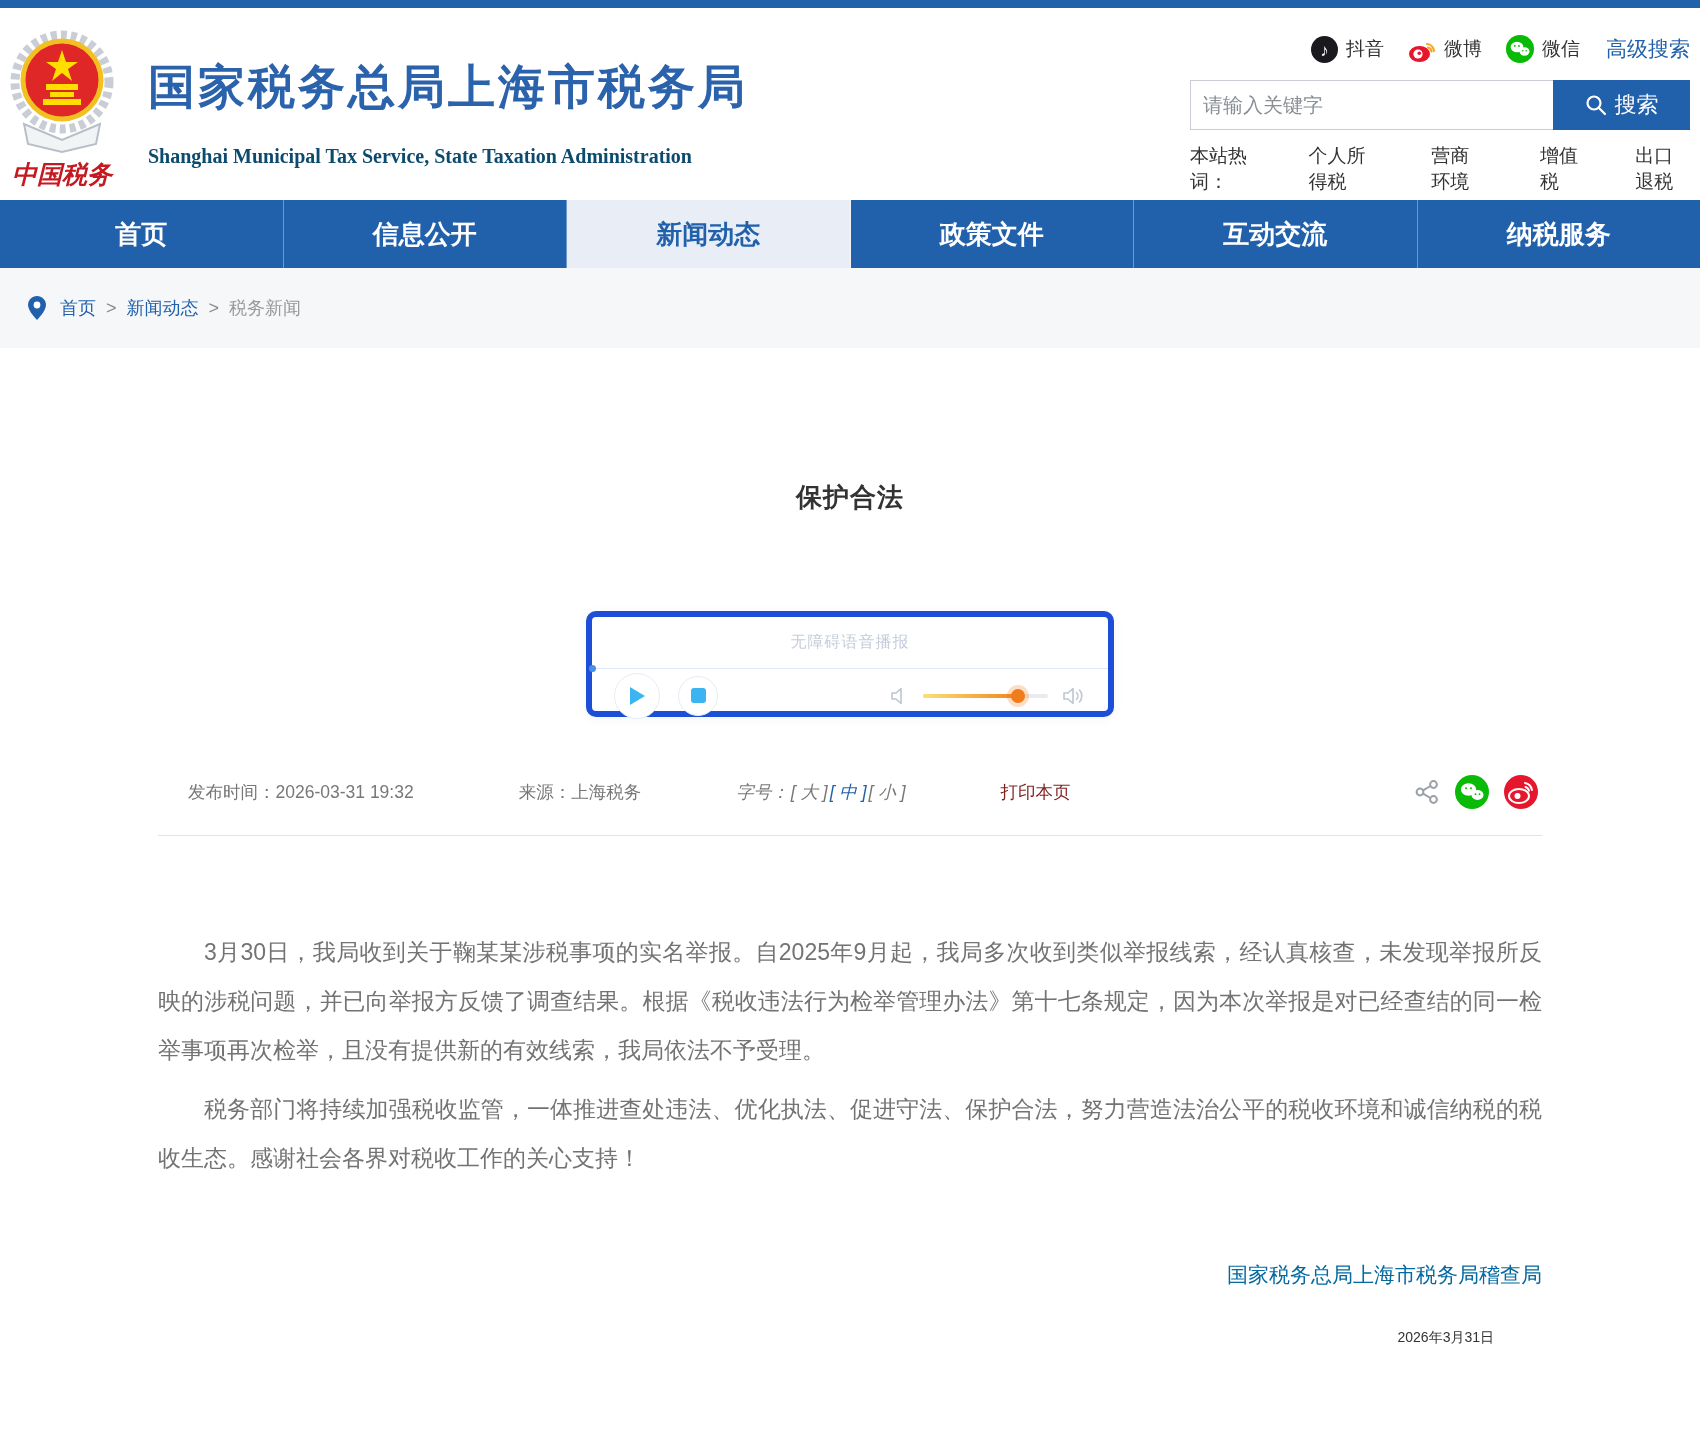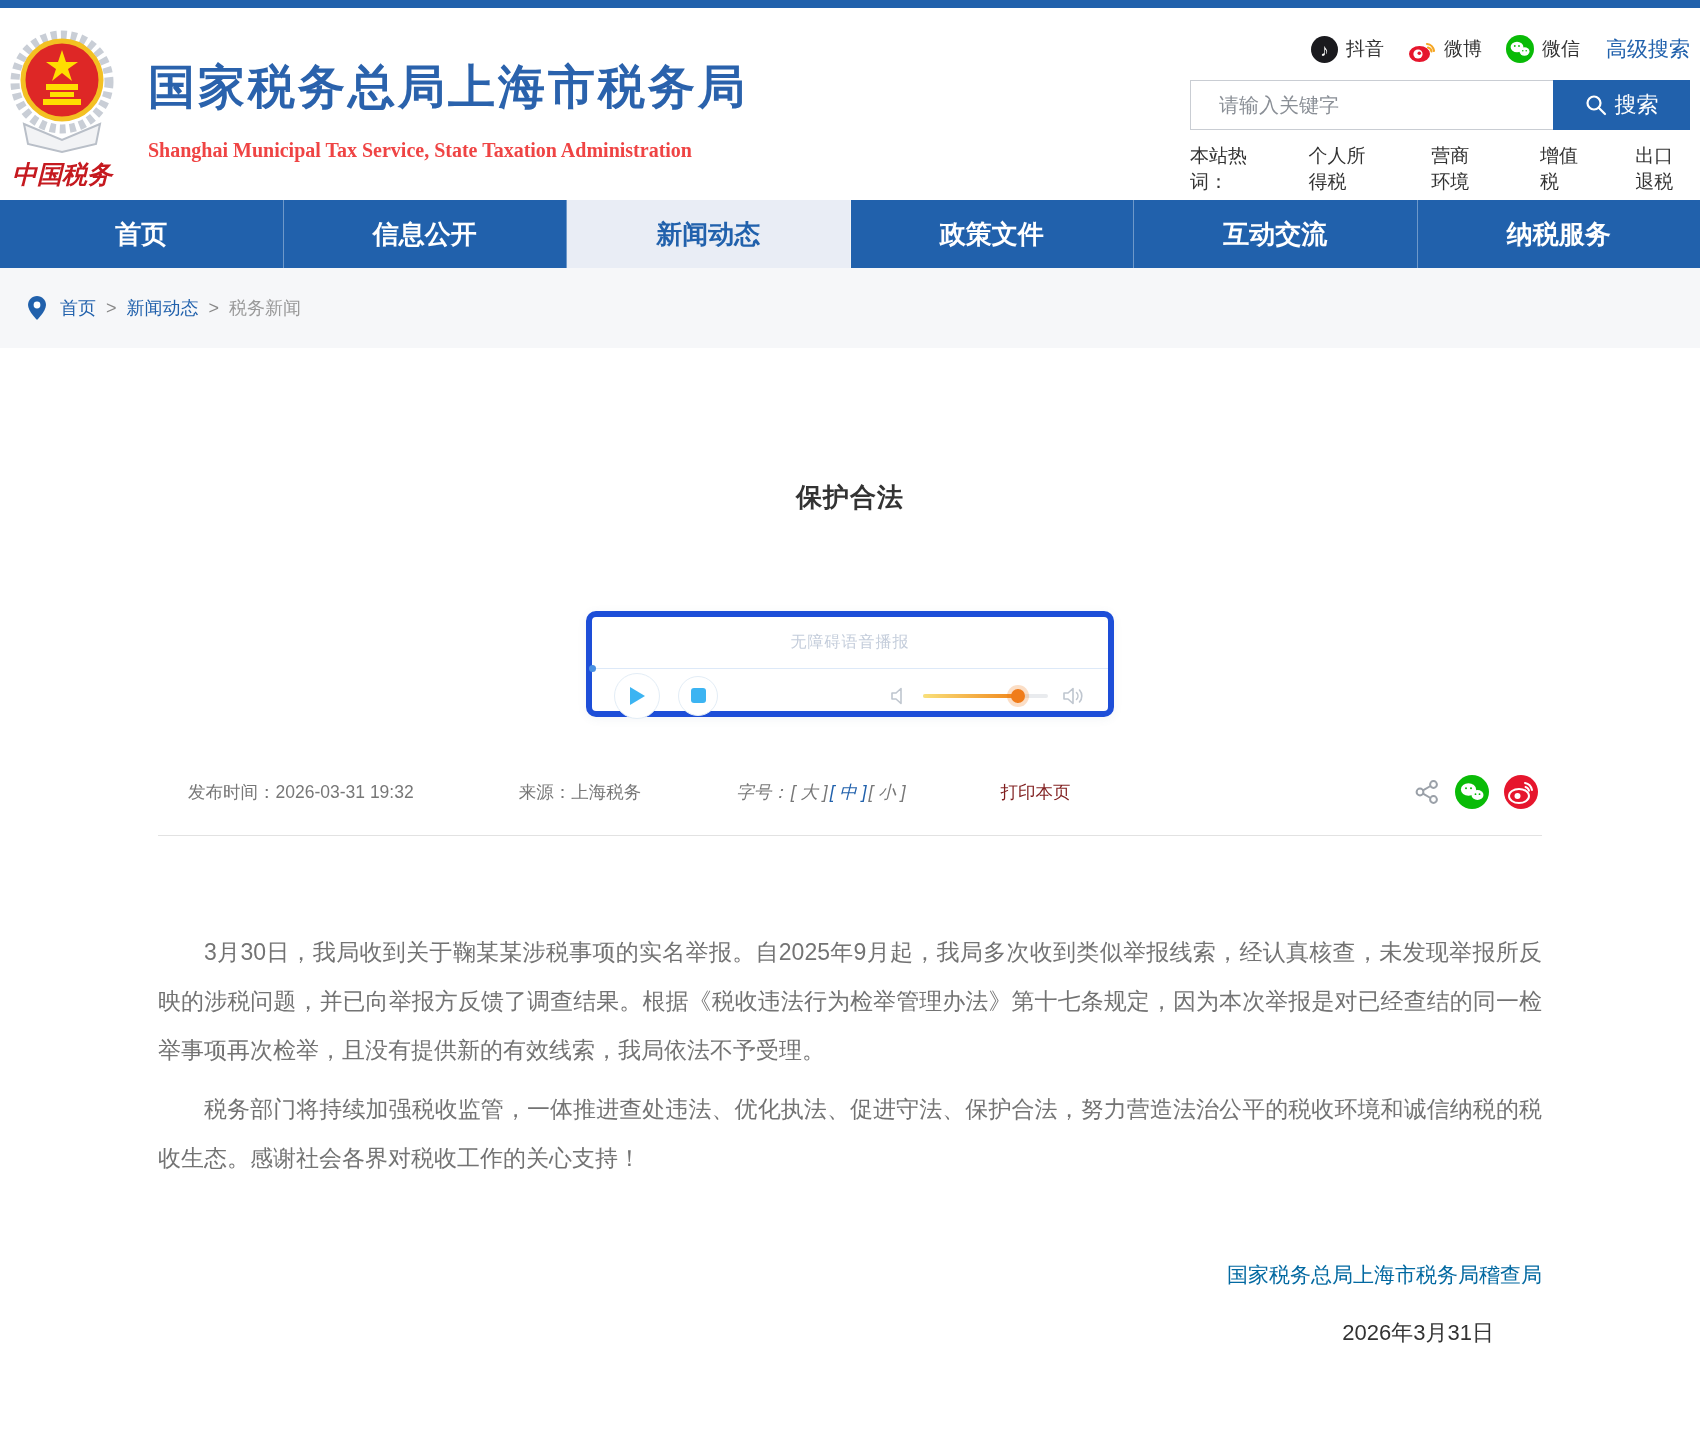--- a/index.html
+++ b/index.html
@@ -8,31 +8,31 @@
     font-family:"Liberation Sans","DejaVu Sans",sans-serif;
     color:#333; overflow:hidden; position:relative;
   }
   .top-strip { height:8px; background:#2161ac; }
 
   
   .site-header { position:relative; height:192px; background:#fff; }
   .logo-block { position:absolute; left:10px; top:12px; width:104px; height:172px; }
   .title-block { position:absolute; left:148px; top:48px; }
   .site-title { font-size:47px; font-weight:bold; color:#2a62ac; letter-spacing:3px; }
-  .site-subtitle { margin-top:20px; font-size:20px; font-weight:bold; color:#ef4444;
+  .site-subtitle { margin-top:26px; font-size:20px; font-weight:bold; color:#0c4a6e;
     font-family:"Liberation Serif","DejaVu Serif",serif; }
 
   .header-right { position:absolute; right:10px; top:24px; width:500px; }
   .social-row { display:flex; align-items:center; justify-content:flex-end; gap:10px; height:34px; }
   .social-item { display:flex; align-items:center; gap:8px; margin-left:14px; cursor:pointer; }
   .social-item span.lbl { font-size:19px; color:#333; }
   .adv-search { font-size:21px; color:#2161ac; margin-left:16px; cursor:pointer; }
   .search-row { display:flex; margin-top:14px; height:50px; }
   .search-input { flex:1; border:1px solid #c9cdd3; border-right:none; font-size:20px;
-    padding:0 28px; color:#333; outline:none; }
+    padding:0 12px; color:#333; outline:none; }
   .search-input::placeholder { color:#8a8f96; }
   .search-btn { width:137px; background:#2161ac; color:#fff; font-size:22px; border:none;
     display:flex; align-items:center; justify-content:center; gap:8px; cursor:pointer; }
   .hotwords-row { display:flex; align-items:center; margin-top:13px; font-size:19px; color:#333; }
   .hotwords-row .hw-label { margin-right:14px; }
   .hotwords-row a { color:#333; text-decoration:none; margin-right:18px; cursor:pointer;margin-left:36px; }
   .hotwords-row a:last-child { margin-right:0; }
 
   
   .main-nav { display:flex; height:68px; background:#2161ac; }
@@ -86,21 +86,21 @@
   .fs-item.active { color:#2161ac; }
   .print-link { cursor:pointer; color:#7f1d1d; }
   .meta-icons { margin-left:auto; display:flex; align-items:center; gap:15px; padding-right:4px; }
   .meta-icons > * { cursor:pointer; }
 
   
   .article-body { margin-top:92px; }
   .article-body p { font-size:23px; line-height:49px; color:#737373; text-align:justify;
     text-indent:2em; margin-bottom:10px; }
   .signature { text-align:right; font-size:21px; color:#0369a1; margin-top:78px; }
-  .sig-date { text-align:right; font-size:22px; color:#333; margin-top:29px; padding-right:48px; }
+  .sig-date { text-align:right; font-size:14px; color:#333; margin-top:40px; padding-right:48px; }
 </style>
 </head>
 <body>
 
 <div class="top-strip"></div>
 
 <header class="site-header">
   <div class="logo-block">
     <svg width="104" height="172" viewBox="0 0 104 172">
       <circle cx="52" cy="62" r="47" fill="none" stroke="#c9ced6" stroke-width="9" stroke-dasharray="6 4"></circle>

